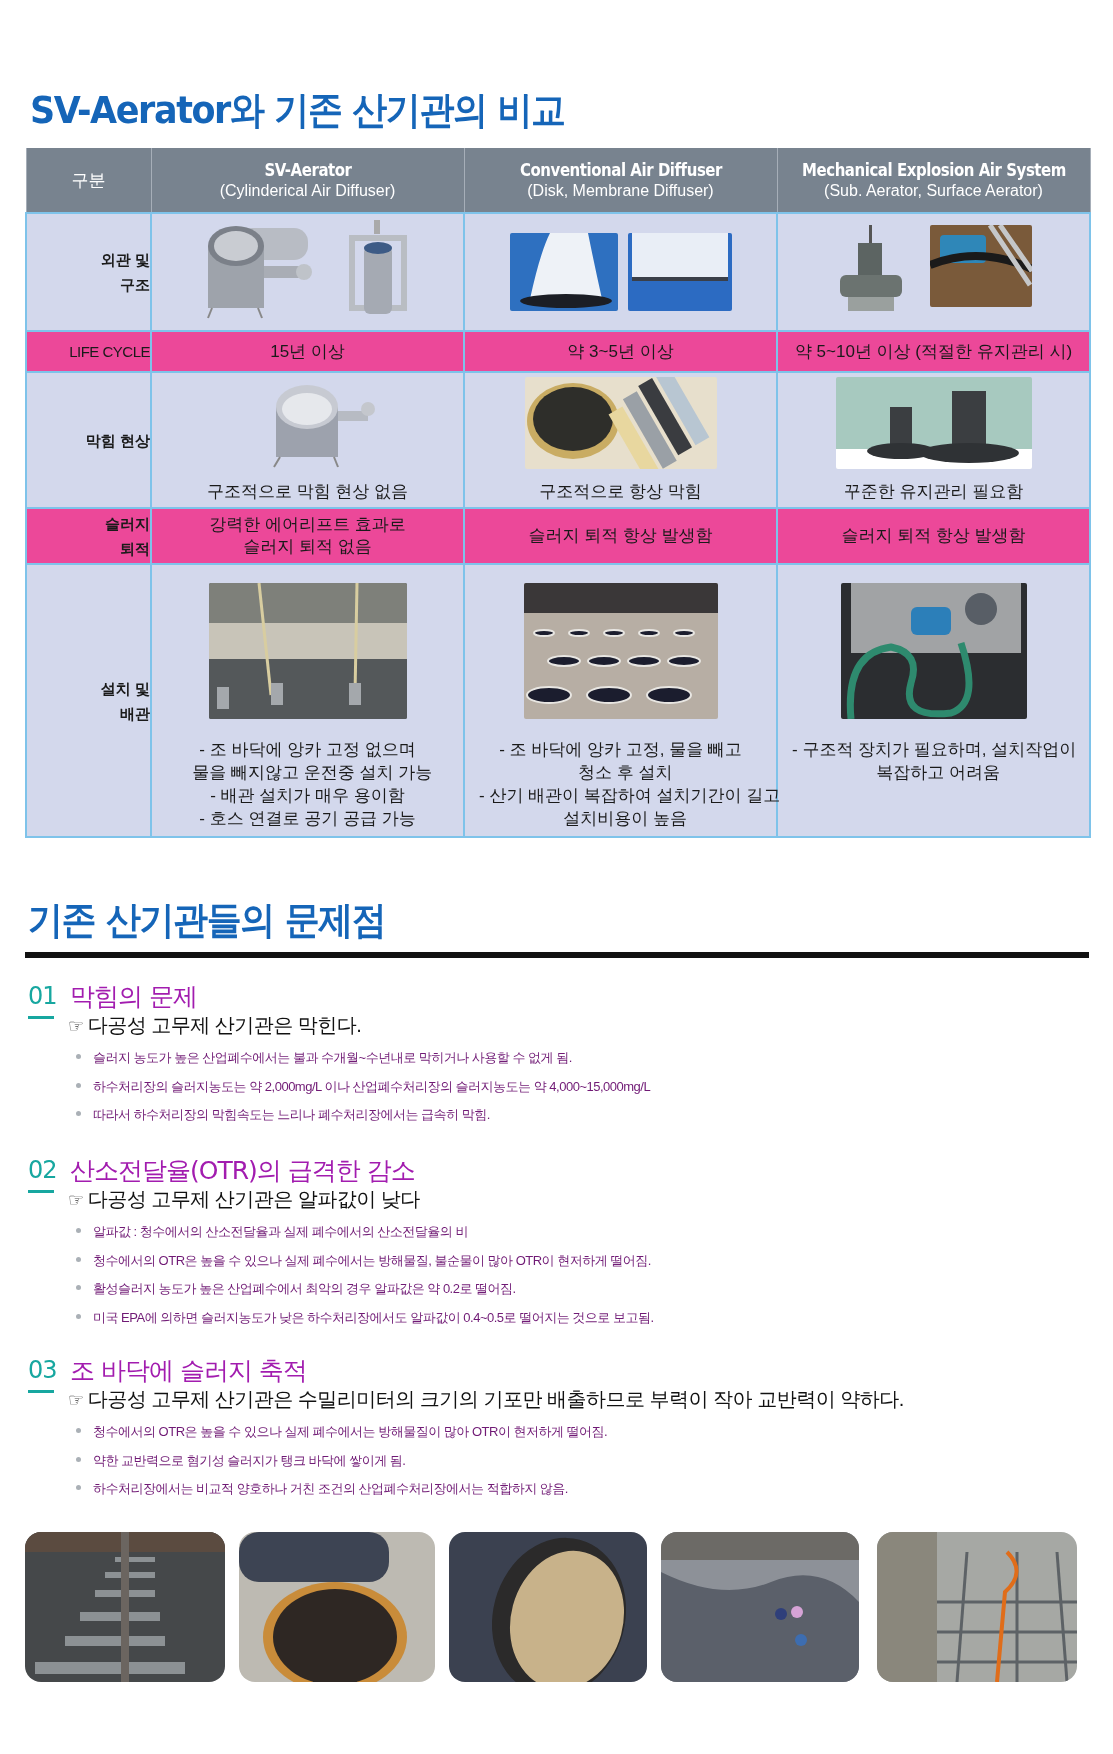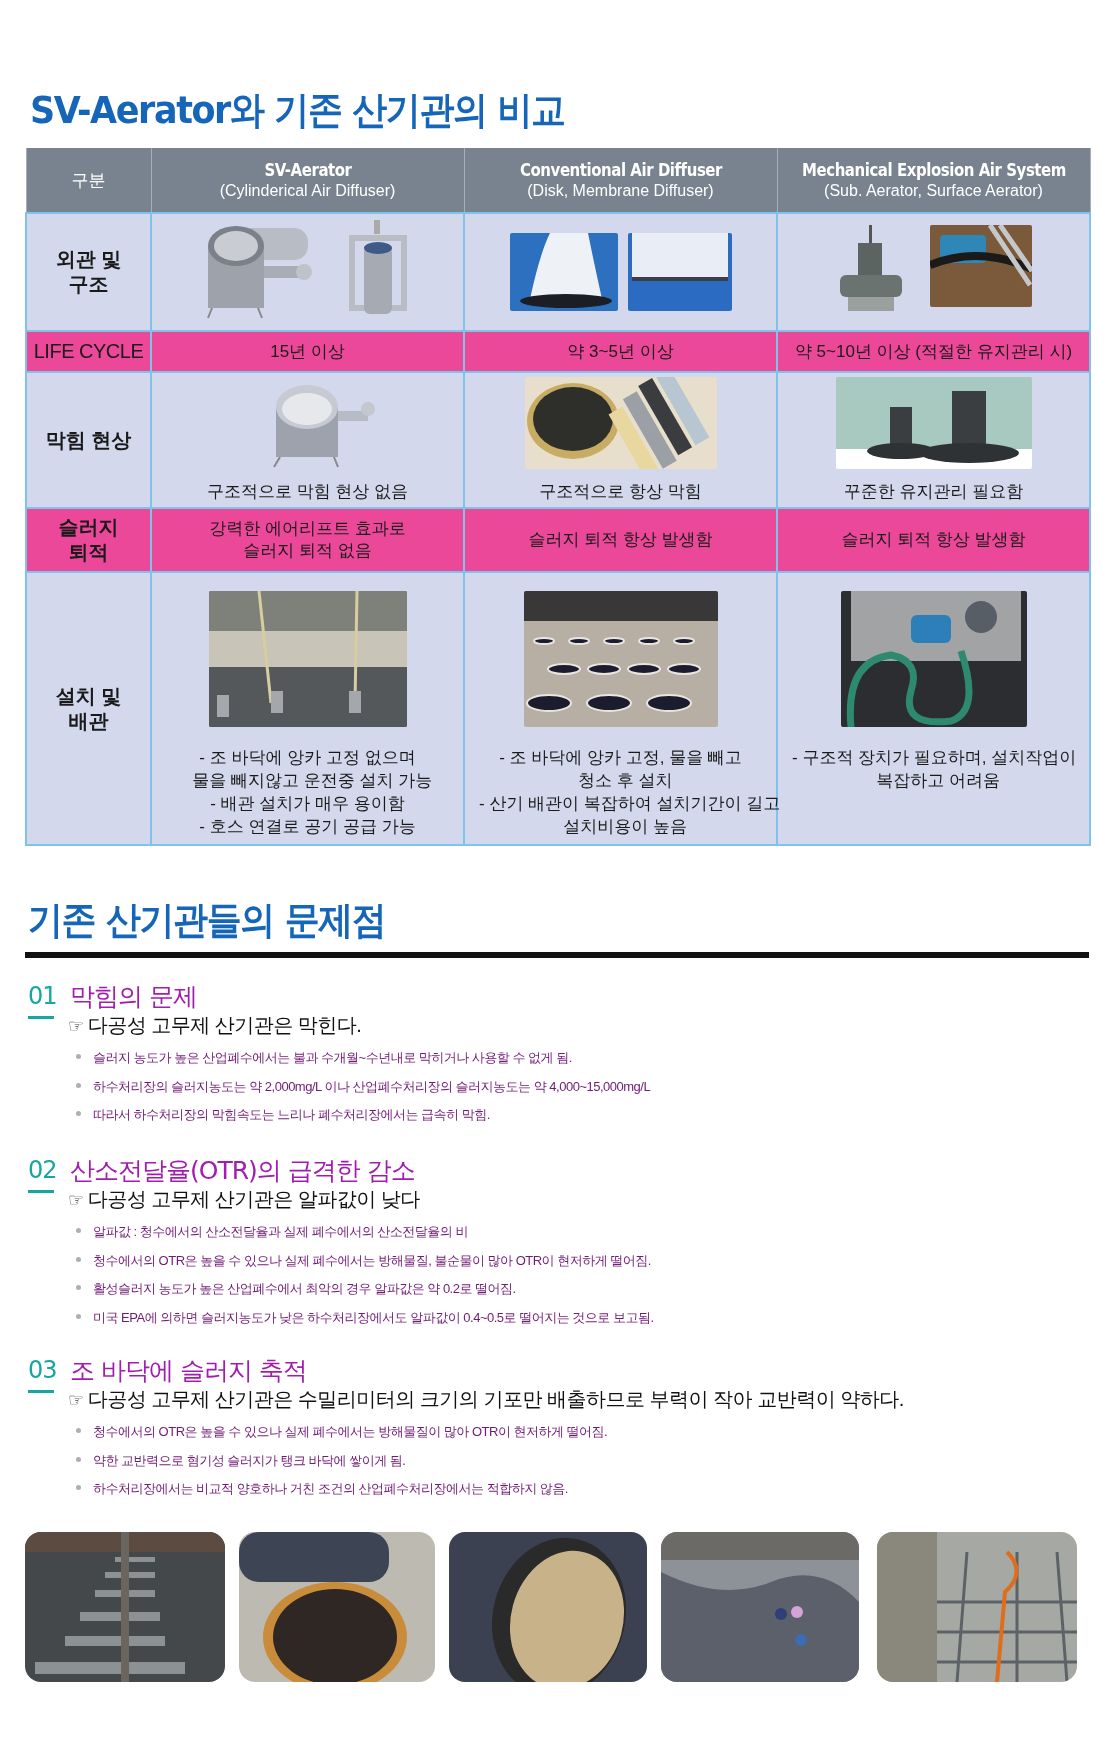--- a/index.html
+++ b/index.html
@@ -22,21 +22,21 @@
   .cmp th {
     background: #78838f; color: #ffffff; height: 65px;
     border-left: 1px solid #a6aeb8; border-right: 1px solid #a6aeb8;
     border-top: none; border-bottom: 2px solid #7ec3ea;
     font-weight: normal;
   }
   .cmp th .h1 { display: block; font-family: "DejaVu Sans", sans-serif; font-weight: bold; font-size: 17px; letter-spacing: -0.5px; transform: scaleX(0.88); }
   .cmp th .h2 { display: block; font-size: 16px; margin-top: 2px; }
   .cmp th.corner { font-size: 17px; }
   .cmp td { background: #d3d8ec; font-size: 17px; }
-  .cmp td.label { font-weight: bold; font-size: 20px; line-height: 25px; }
+  .cmp td.label { font-weight: bold; font-size: 15px; line-height: 25px; text-align: right; }
   .cmp tr.white td { background: #ec4899; }
   .cmp td.txt { line-height: 22px; }
 
   .imgpair { display: flex; justify-content: center; gap: 10px; }
   .ph {
     display: inline-block; border-radius: 2px;
   }
   .cap { margin-top: 6px; font-size: 17px; }
   .bullets { text-align: center; padding: 0 14px; margin-top: 14px; font-size: 17px; line-height: 23px; }
   .bullets div { white-space: pre; }
@@ -196,21 +196,21 @@
         <rect y="72" width="196" height="20" fill="#ffffff"></rect>
         <rect x="54" y="30" width="22" height="40" fill="#3b3e41"></rect>
         <ellipse cx="65" cy="74" rx="34" ry="8" fill="#2f3235"></ellipse>
         <rect x="116" y="14" width="34" height="56" fill="#3b3e41"></rect>
         <ellipse cx="133" cy="76" rx="50" ry="10" fill="#2f3235"></ellipse>
       </svg>
       <div class="cap">꾸준한 유지관리 필요함</div>
     </td>
   </tr>
 
-  <tr class="white" style="height:64px">
+  <tr class="white" style="height:56px">
     <td class="label">
       <div>슬러지</div>
       <div>퇴적</div>
     </td>
     <td class="txt">
       <div>강력한 에어리프트 효과로</div>
       <div>슬러지 퇴적 없음</div>
     </td>
     <td class="txt">
       <div>슬러지 퇴적 항상 발생함</div>

